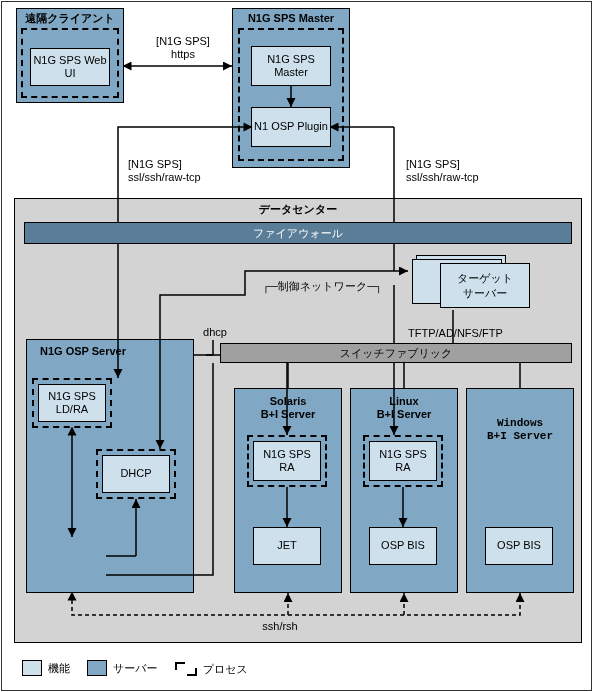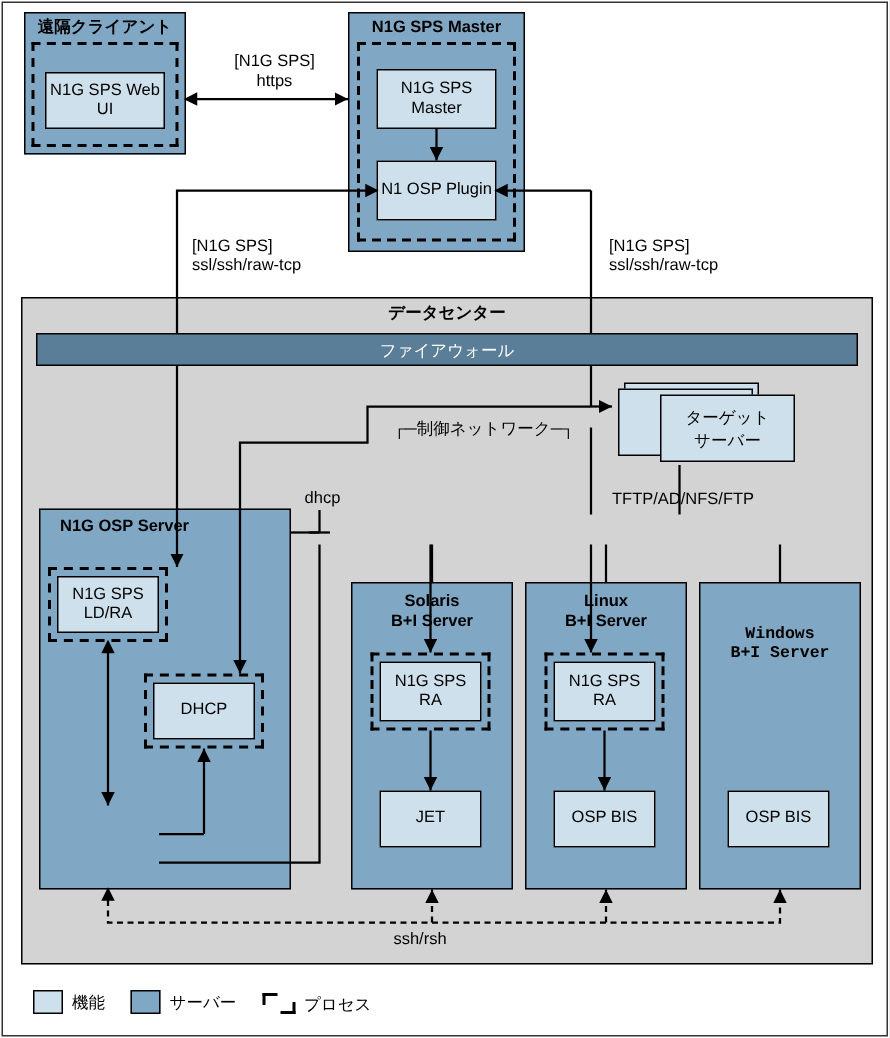--- a/index.html
+++ b/index.html
@@ -168,20 +168,23 @@
 サーバー</span>
   </div>
 </div>
 
 <div class="label" style="left:255px;top:280px;width:135px;">┌─<span>制御ネットワーク</span>─┐</div>
 
 <div class="label" style="left:195px;top:326px;width:40px;">dhcp</div>
 
 <div class="label" style="left:408px;top:327px;width:130px;text-align:left;">TFTP/AD/NFS/FTP</div>
 
+<div class="switch-fabric" style="left:220px;top:343px;width:352px;height:20px;">
+  <span>スイッチファブリック</span>
+</div>
 
 <div class="server-box" style="left:26px;top:339px;width:168px;height:254px;"></div>
 <div class="title-label" style="left:26px;top:345px;width:168px;text-align:left;padding-left:14px;">N1G OSP Server</div>
 
 <div class="dashed-inner" style="left:32px;top:378px;width:80px;height:50px;"></div>
 <div class="func-box" style="left:38px;top:384px;width:68px;height:38px;">
   <span>N1G SPS
 LD/RA</span>
 </div>
 

